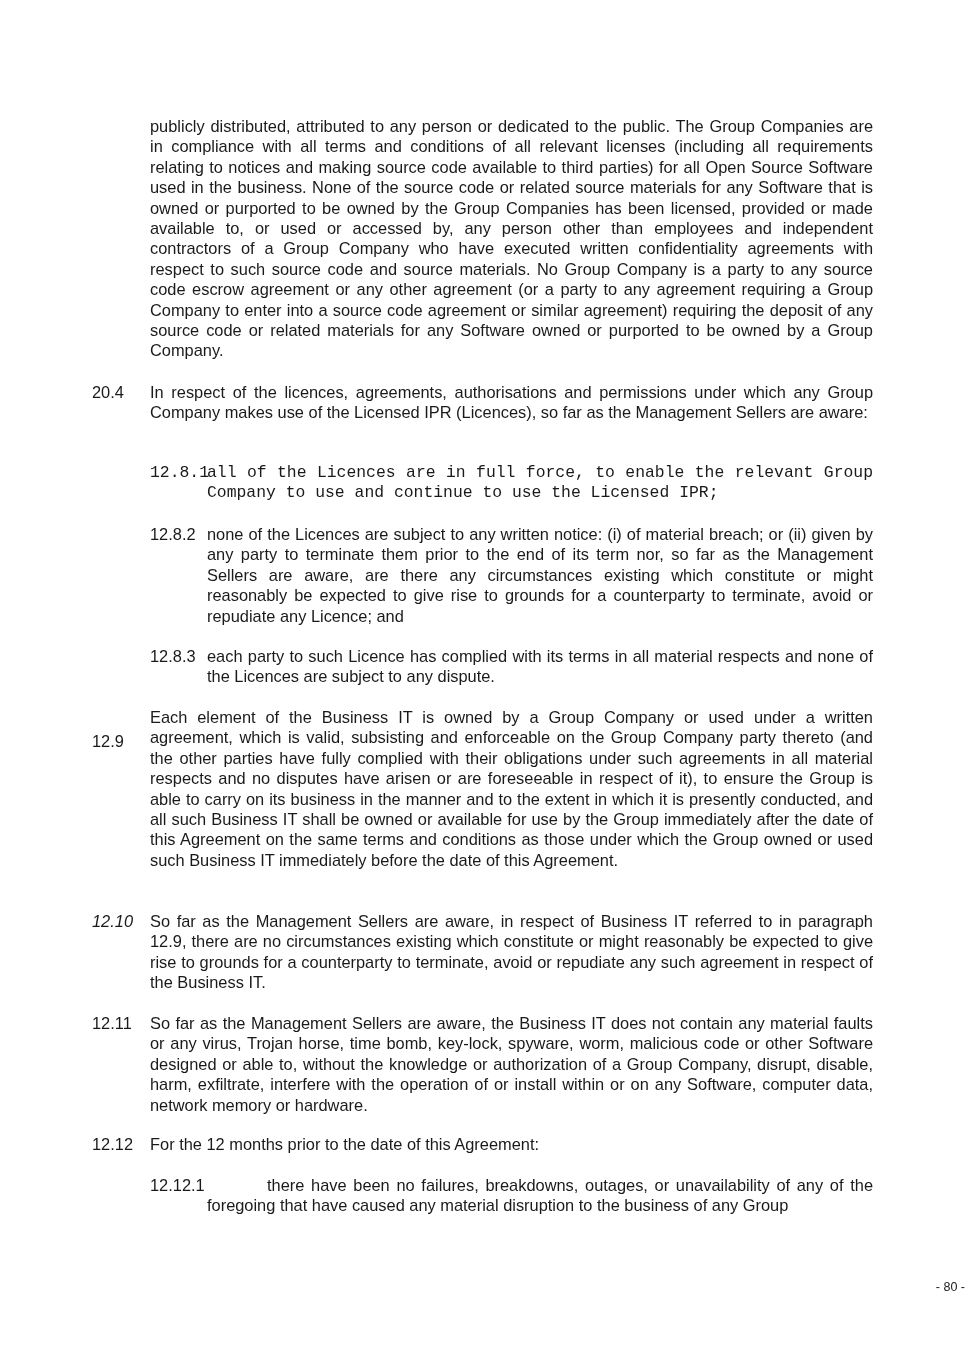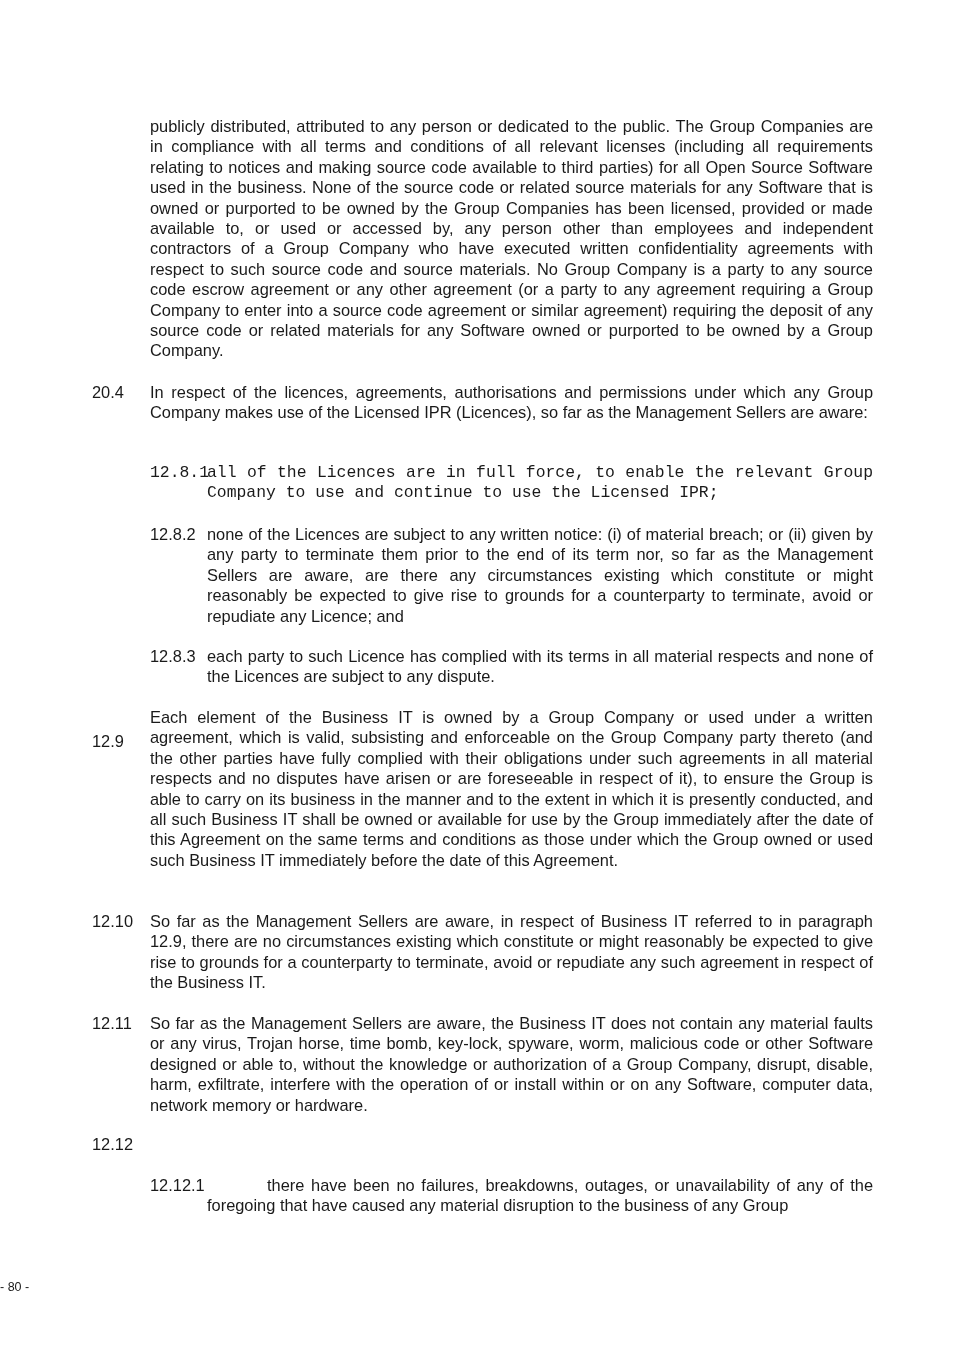--- a/index.html
+++ b/index.html
@@ -11,45 +11,46 @@
       line-height: 20.4px;
     }
     .page { position: absolute; left: 0; top: 0; width: 965px; height: 1365px; }
     .block { position: absolute; text-align: justify; text-align-last: left; }
     .para-cont { left: 150px; width: 723px; top: 116px; }
     .num { position: absolute; left: 92px; }
     .body-text { position: absolute; left: 150px; width: 723px; text-align: justify; }
     .sub-wrap { position: absolute; left: 150px; width: 723px; text-align: justify; padding-left: 57px; text-indent: -57px; box-sizing: border-box; }
     .sub-wrap .lbl { display: inline-block; width: 57px; text-indent: 0; }
     .sub-wrap .lbl.wide { width: 117px; }
-    .footer { position: absolute; top: 1277px; left: 0; width: 965px; text-align: left; font-size: 12.5px; }
+    .footer { position: absolute; top: 1277px; left: 0; width: 965px; text-align: right; font-size: 12.5px; }
   </style>
 </head>
 <body>
 
 <div class="page">
 
   <div class="block para-cont">publicly distributed, attributed to any person or dedicated to the public. The Group Companies are in compliance with all terms and conditions of all relevant licenses (including all requirements relating to notices and making source code available to third parties) for all Open Source Software used in the business. None of the source code or related source materials for any Software that is owned or purported to be owned by the Group Companies has been licensed, provided or made available to, or used or accessed by, any person other than employees and independent contractors of a Group Company who have executed written confidentiality agreements with respect to such source code and source materials. No Group Company is a party to any source code escrow agreement or any other agreement (or a party to any agreement requiring a Group Company to enter into a source code agreement or similar agreement) requiring the deposit of any source code or related materials for any Software owned or purported to be owned by a Group Company.</div>
 
   <div class="num" style="top:382px;">20.4</div>
   <div class="body-text" style="top:382px;">In respect of the licences, agreements, authorisations and permissions under which any Group Company makes use of the Licensed IPR (Licences), so far as the Management Sellers are aware:</div>
 
   <div class="sub-wrap" style="top:463px;font-family:Liberation Mono, monospace;"><span class="lbl">12.8.1</span><span>all of the Licences are in full force, to enable the relevant Group Company to use and continue to use the Licensed IPR;</span></div>
 
   <div class="sub-wrap" style="top:524px;"><span class="lbl">12.8.2</span><span>none of the Licences are subject to any written notice: (i) of material breach; or (ii) given by any party to terminate them prior to the end of its term nor, so far as the Management Sellers are aware, are there any circumstances existing which constitute or might reasonably be expected to give rise to grounds for a counterparty to terminate, avoid or repudiate any Licence; and</span></div>
 
   <div class="sub-wrap" style="top:646px;"><span class="lbl">12.8.3</span><span>each party to such Licence has complied with its terms in all material respects and none of the Licences are subject to any dispute.</span></div>
 
   <div class="num" style="top:707px;margin-top:24px;">12.9</div>
   <div class="body-text" style="top:707px;">Each element of the Business IT is owned by a Group Company or used under a written agreement, which is valid, subsisting and enforceable on the Group Company party thereto (and the other parties have fully complied with their obligations under such agreements in all material respects and no disputes have arisen or are foreseeable in respect of it), to ensure the Group is able to carry on its business in the manner and to the extent in which it is presently conducted, and all such Business IT shall be owned or available for use by the Group immediately after the date of this Agreement on the same terms and conditions as those under which the Group owned or used such Business IT immediately before the date of this Agreement.</div>
 
-  <div class="num" style="top:911px;">12.10</div>
+  <div class="num" style="top:911px;font-style:italic;">12.10</div>
   <div class="body-text" style="top:911px;">So far as the Management Sellers are aware, in respect of Business IT referred to in paragraph 12.9, there are no circumstances existing which constitute or might reasonably be expected to give rise to grounds for a counterparty to terminate, avoid or repudiate any such agreement in respect of the Business IT.</div>
 
   <div class="num" style="top:1013px;">12.11</div>
   <div class="body-text" style="top:1013px;">So far as the Management Sellers are aware, the Business IT does not contain any material faults or any virus, Trojan horse, time bomb, key-lock, spyware, worm, malicious code or other Software designed or able to, without the knowledge or authorization of a Group Company, disrupt, disable, harm, exfiltrate, interfere with the operation of or install within or on any Software, computer data, network memory or hardware.</div>
 
   <div class="num" style="top:1134px;">12.12</div>
+  <div class="body-text" style="top:1134px;">For the 12 months prior to the date of this Agreement:</div>
 
   <div class="sub-wrap" style="top:1175px;"><span class="lbl wide">12.12.1</span><span>there have been no failures, breakdowns, outages, or unavailability of any of the foregoing that have caused any material disruption to the business of any Group</span></div>
 
   <div class="footer">- 80 -</div>
 </div>
 
 </body></html>

